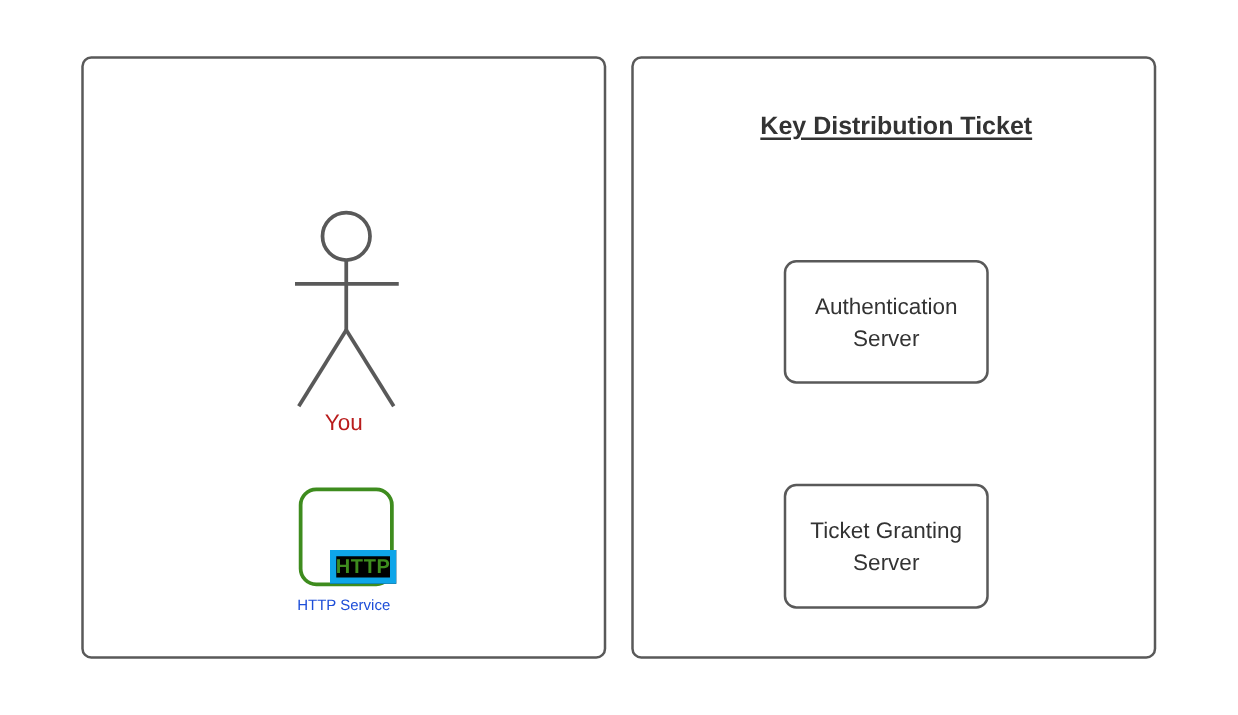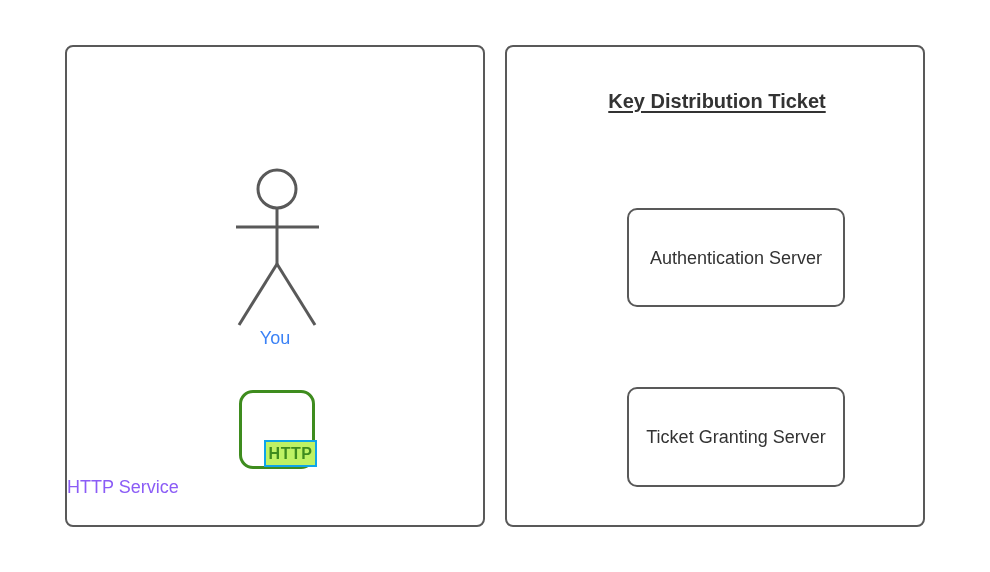--- a/index.html
+++ b/index.html
@@ -49,60 +49,61 @@
     width: 100px;
     height: 170px;
   }
   .actor-label {
     position: absolute;
     top: 281px;
     left: 0;
     width: 100%;
     text-align: center;
     font-size: 18px;
-    color: #3b82f6;
+    color: #b91c1c;
   }
   .http-square {
     position: absolute;
     left: 172px;
     top: 343px;
     width: 76px;
     height: 79px;
     border: 3px solid #3e8c1e;
     border-radius: 14px;
     background: #ffffff;
   }
   .http-badge {
     position: absolute;
     left: 197px;
     top: 393px;
     width: 53px;
     height: 27px;
-    border: 2px solid #0ea5e9;
-    background: #bef264;
+    border: 5px solid #0ea5e9;
+    background: #000000;
     color: #3e8c1e;
     font-size: 16px;
     font-weight: 600;
     letter-spacing: 0.5px;
     display: flex;
     align-items: center;
     justify-content: center;
   }
   .service-label {
     position: absolute;
     top: 430px;
     left: 0;
     width: 100%;
-    font-size: 18px;
-    color: #8b5cf6;
+    text-align: center;
+    font-size: 12px;
+    color: #1d4ed8;
   }
   .server-box {
     position: absolute;
     left: 120px;
-    width: 218px;
+    width: 164px;
     height: 99px;
     border: 2px solid #595959;
     border-radius: 10px;
     background: #ffffff;
     display: flex;
     align-items: center;
     justify-content: center;
     text-align: center;
     font-size: 18px;
     line-height: 26px;

